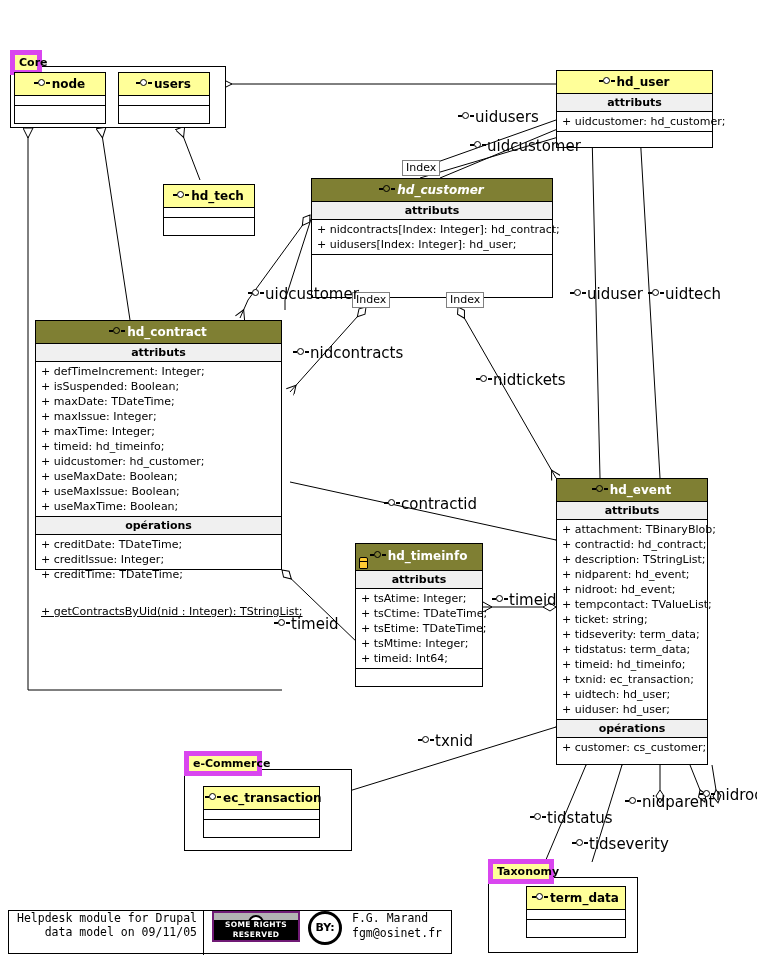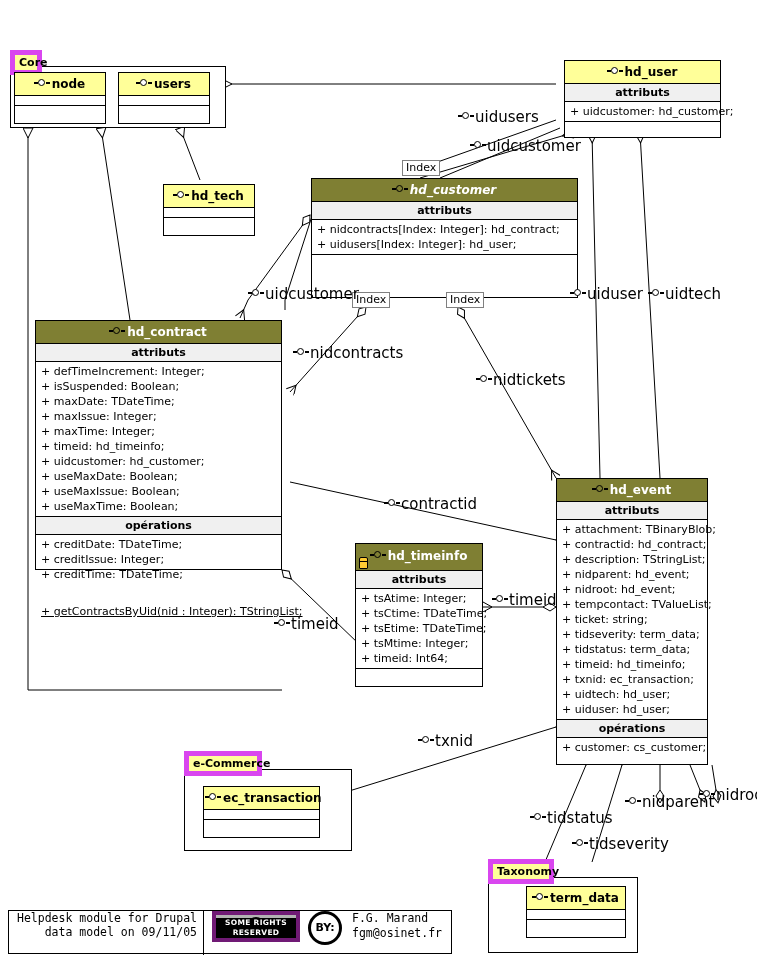--- a/index.html
+++ b/index.html
@@ -188,21 +188,21 @@
     font-size: 11.5px;
     line-height: 14px;
     text-align: right;
     padding: 0 6px 0 8px;
     white-space: pre;
     color: #000000;
   }
   .cc-badge {
     width: 88px;
     height: 31px;
-    border: 4px solid #701a75;
+    border: 2px solid #701a75;
     background: #b3b3b3;
     position: relative;
     box-sizing: border-box;
     margin-right: 8px;
     overflow: hidden;
   }
   .cc-circle {
     position: absolute;
     left: 50%;
     transform: translateX(-50%);
@@ -343,34 +343,34 @@
   <div class="uml-class" style="left:118px; top:72px; width:92px; height:52px;">
     <div class="uml-header hdr-yellow">
       <span class="class-icon">
         <span class="stub-l"></span><span class="oval"></span><span class="stub-r"></span>
       </span><span>users</span>
     </div>
     <div class="uml-empty-row"></div>
     <div class="uml-empty-row last"></div>
   </div>
 
-  <div class="uml-class" style="left:556px; top:60px; width:157px; height:78px;margin-left:8px;">
+  <div class="uml-class" style="left:556px; top:70px; width:157px; height:78px;">
     <div class="uml-header hdr-yellow">
       <span class="class-icon">
         <span class="stub-l"></span><span class="oval"></span><span class="stub-r"></span>
       </span><span>hd_user</span>
     </div>
     <div class="uml-section-title">attributs</div>
     <div class="uml-body">
       <div class="uml-attr">+ uidcustomer: hd_customer;</div>
     </div>
     <div class="uml-empty-row last"></div>
   </div>
 
-  <div class="uml-class" style="left:311px; top:178px; width:267px; height:120px;">
+  <div class="uml-class" style="left:311px; top:178px; width:242px; height:120px;">
     <div class="uml-header hdr-olive italic">
       <span class="class-icon">
         <span class="stub-l"></span><span class="oval"></span><span class="stub-r"></span>
       </span><span>hd_customer</span>
     </div>
     <div class="uml-section-title">attributs</div>
     <div class="uml-body">
       <div class="uml-attr">+ nidcontracts[Index: Integer]: hd_contract;</div>
       <div class="uml-attr">+ uidusers[Index: Integer]: hd_user;</div>
     </div>

